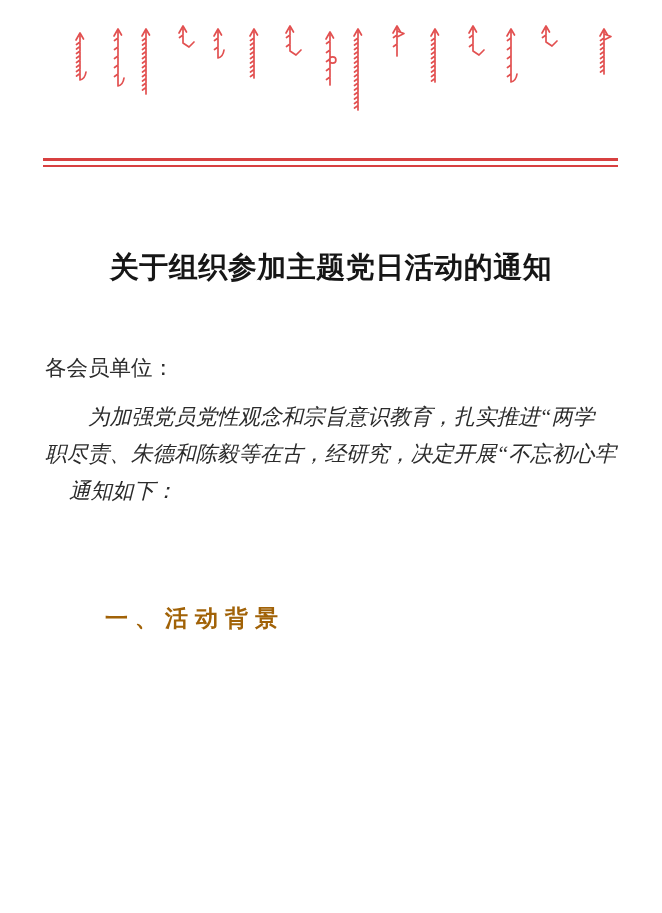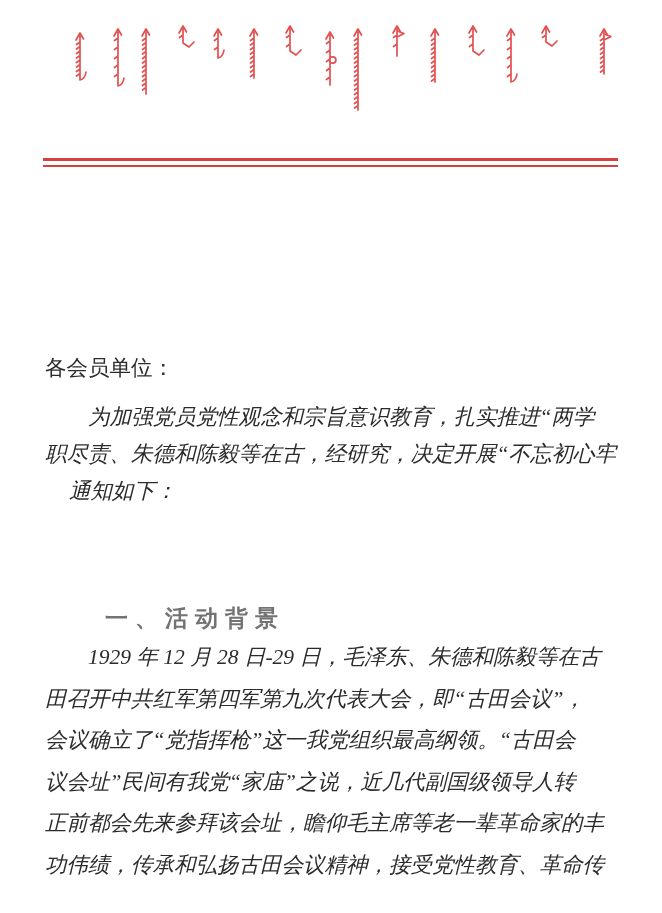--- a/index.html
+++ b/index.html
@@ -33,21 +33,21 @@
   .line{
     text-align:justify;text-align-last:justify;white-space:nowrap;
     overflow:visible;
     font-style:italic;
   }
   .line.open{padding-left:43px;}
   .line.end{text-align-last:left;margin-left:24px;}
   .section-heading{
     position:absolute;left:105px;top:603px;
     font-family:"Liberation Sans",sans-serif;font-weight:700;
-    font-size:23px;color:#737373;letter-spacing:7px;white-space:nowrap;
+    font-size:23px;color:#a16207;letter-spacing:7px;white-space:nowrap;
   }
 </style>
 </head>
 <body>
 
 <div class="page">
 
   <svg class="banner-svg" viewBox="0 0 560 92" xmlns="http://www.w3.org/2000/svg" id="banner">
       <path d="M18,16 L22,9 L25.5,15 M22,12 L22,56 M18.5,20.5 L22,18 M18.5,25 L22,22.5 M18.5,29.5 L22,27 M18.5,34 L22,31.5 M18.5,38.5 L22,36 M18.5,43 L22,40.5 M18.5,47.5 L22,45 M18.5,52 L22,49.5 M22,56 Q27,55 28,48" fill="none" stroke="#e25050" stroke-width="1.7" stroke-linecap="round" stroke-linejoin="round"></path>
       <path d="M56,12 L60,5 L63.5,11 M60,8 L60,62 M56.5,16.5 L60,14 M56.5,25.5 L60,23 M56.5,34.5 L60,32 M56.5,43.5 L60,41 M56.5,52.5 L60,50 M60,62 Q65,61 66,54" fill="none" stroke="#e25050" stroke-width="1.7" stroke-linecap="round" stroke-linejoin="round"></path>
@@ -63,33 +63,26 @@
       <path d="M411,9 L415,2 L418.5,8 M415,5 L415,27 M411.5,13.5 L415,11 M411.5,22.5 L415,20 M415,27 L421,31 L426,26" fill="none" stroke="#e25050" stroke-width="1.7" stroke-linecap="round" stroke-linejoin="round"></path>
       <path d="M449,12 L453,5 L456.5,11 M453,8 L453,58 M449.5,16.5 L453,14 M449.5,25.5 L453,23 M449.5,34.5 L453,32 M449.5,43.5 L453,41 M449.5,52.5 L453,50 M453,58 Q458,57 459,50" fill="none" stroke="#e25050" stroke-width="1.7" stroke-linecap="round" stroke-linejoin="round"></path>
       <path d="M484,9 L488,2 L491.5,8 M488,5 L488,18 M484.5,13.5 L488,11 M488,18 L494,22 L499,17" fill="none" stroke="#e25050" stroke-width="1.7" stroke-linecap="round" stroke-linejoin="round"></path>
       <path d="M542,12 L546,5 L549.5,11 M546,8 L546,50 M542.5,16.5 L546,14 M542.5,21 L546,18.5 M542.5,25.5 L546,23 M542.5,30 L546,27.5 M542.5,34.5 L546,32 M542.5,39 L546,36.5 M542.5,43.5 L546,41 M542.5,48 L546,45.5 M546,10 L553,12.5 L546,16" fill="none" stroke="#e25050" stroke-width="1.7" stroke-linecap="round" stroke-linejoin="round"></path>
     </svg>
 
 
   <div class="rule rule-thick"></div>
   <div class="rule rule-thin"></div>
 
+  <div class="doc-title">关于组织参加主题党日活动的通知</div>
 
   <div class="salutation">各会员单位：</div>
 
   <div class="para para-1">
     <div class="line open">为加强党员党性观念和宗旨意识教育，扎实推进“两学</div>
     <div class="line">职尽责、朱德和陈毅等在古，经研究，决定开展“不忘初心牢</div>
     <div class="line end">通知如下：</div>
   </div>
 
   <div class="section-heading">一、活动背景</div>
 
-  <div class="para para-2">
-    <div class="line open">1929 年 12 月 28 日-29 日，毛泽东、朱德和陈毅等在古</div>
-    <div class="line">田召开中共红军第四军第九次代表大会，即“古田会议”，</div>
-    <div class="line">会议确立了“党指挥枪”这一我党组织最高纲领。“古田会</div>
-    <div class="line">议会址”民间有我党“家庙”之说，近几代副国级领导人转</div>
-    <div class="line">正前都会先来参拜该会址，瞻仰毛主席等老一辈革命家的丰</div>
-    <div class="line">功伟绩，传承和弘扬古田会议精神，接受党性教育、革命传</div>
-  </div>
 
 </div>
 
 </body></html>

